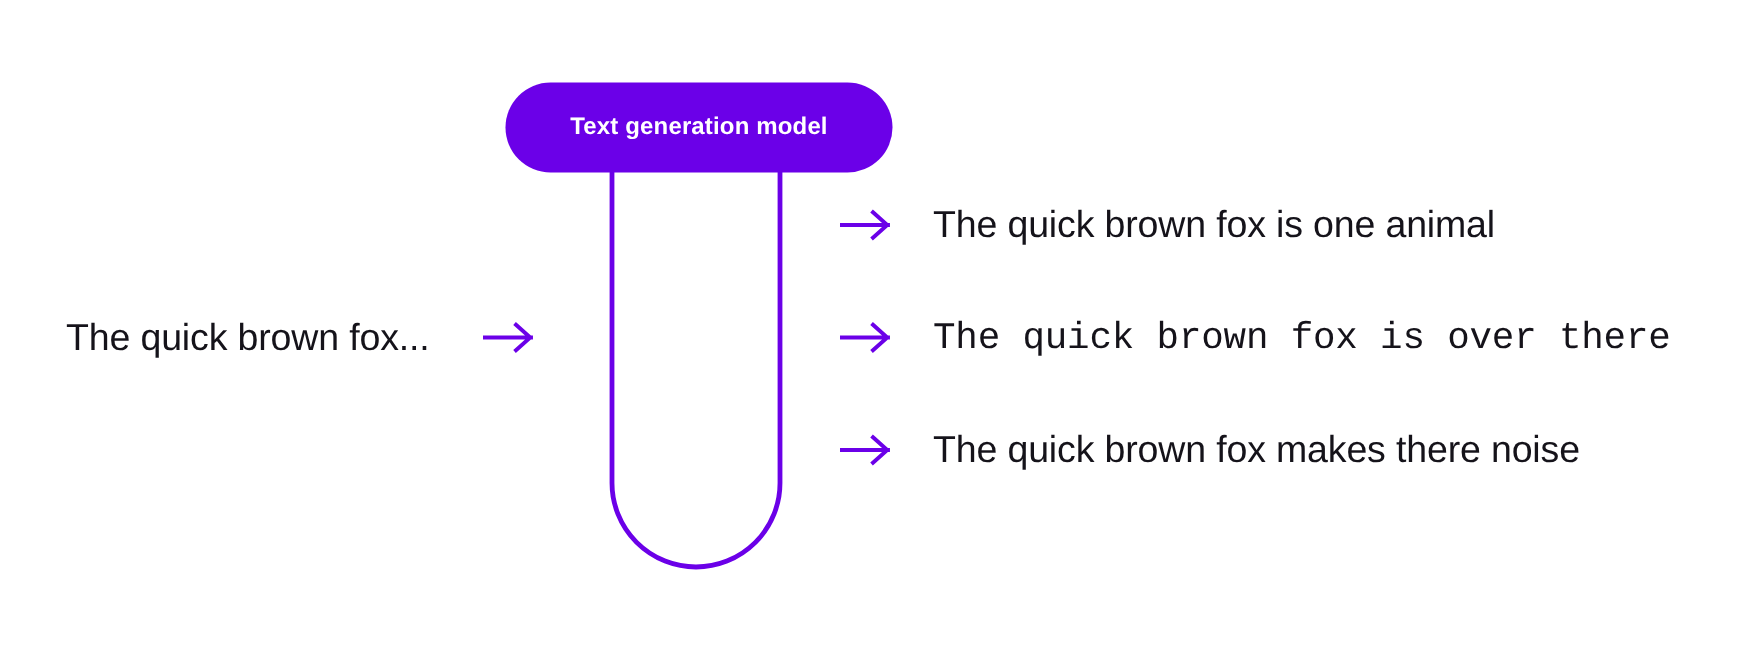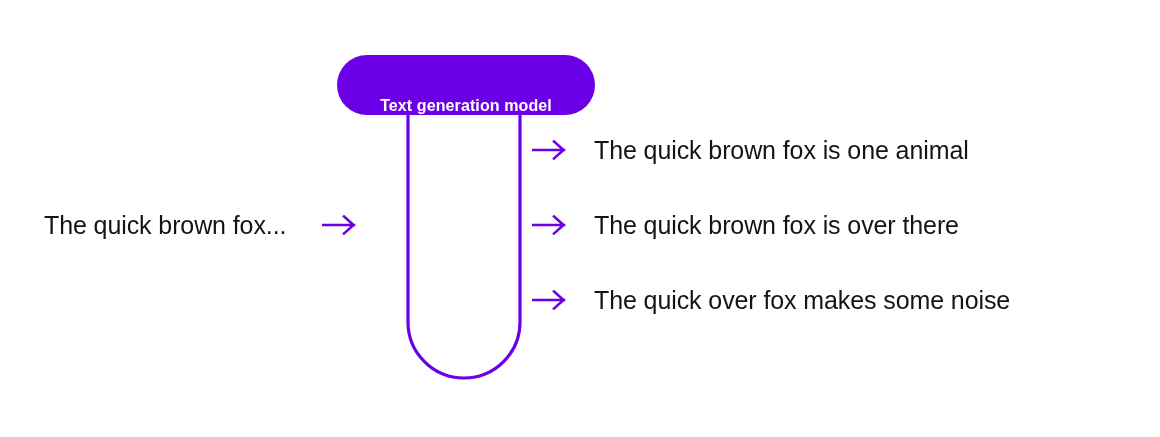--- a/index.html
+++ b/index.html
@@ -32,21 +32,21 @@
   
   .model-pill {
     position: absolute;
     left: 337px;
     top: 55px;
     width: 258px;
     height: 60px;
     background: #6B00E8;
     border-radius: 30px;
     display: flex;
-    align-items: flex-end;
+    align-items: center;
     justify-content: center;
     box-sizing: border-box;
   }
   .model-pill-label {
     color: #ffffff;
     font-size: 16px;
     font-weight: bold;
     letter-spacing: 0.1px;
     white-space: nowrap;
   }
@@ -73,28 +73,28 @@
     height: 22px;
     flex: 0 0 auto;
   }
   .input-arrow {
     margin-left: 26px;
   }
 
   
   .output-row {
     position: absolute;
-    left: 532px;
+    left: 560px;
     height: 34px;
     display: flex;
     align-items: center;
     white-space: nowrap;
   }
   .output-row-0 { top: 133px; }
-  .output-row-1 { top: 208px; }
+  .output-row-1 { top: 208px; font-family: Liberation Mono, monospace; }
   .output-row-2 { top: 283px; }
 
   .output-text {
     font-size: 25px;
     color: #15131a;
     letter-spacing: -0.1px;
     margin-left: 22px;
   }
 </style>
 </head>
@@ -136,16 +136,16 @@
     </span>
     <span class="output-text">The quick brown fox is over there</span>
   </div>
 
   <div class="output-row output-row-2">
     <span class="arrow">
       <svg viewBox="0 0 40 22" width="40" height="22" aria-hidden="true">
         <path d="M 1 11 L 32 11 M 22 2.5 L 31.5 11 L 22 19.5" fill="none" stroke="#6B00E8" stroke-width="2.6" stroke-linecap="square" stroke-linejoin="miter"></path>
       </svg>
     </span>
-    <span class="output-text">The quick over fox makes some noise</span>
+    <span class="output-text">The quick brown fox makes there noise</span>
   </div>
 
 </div>
 
 </body></html>

